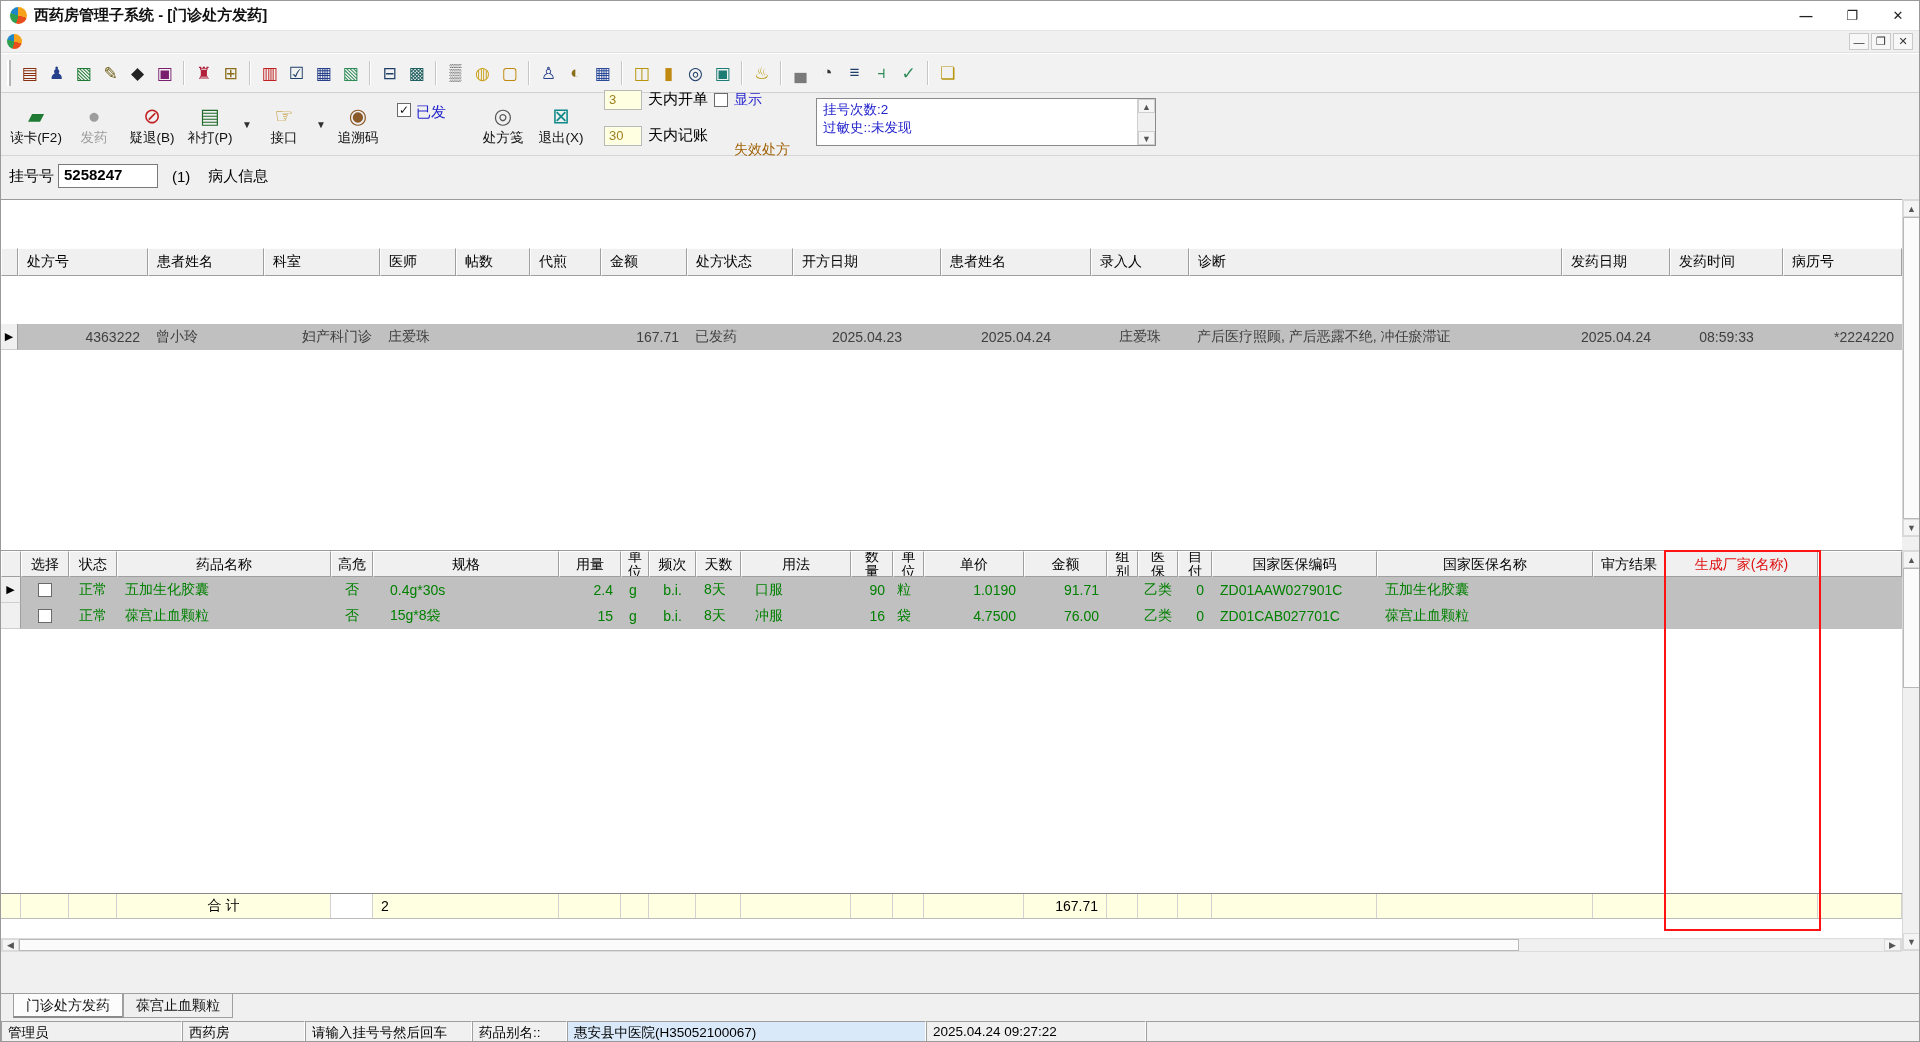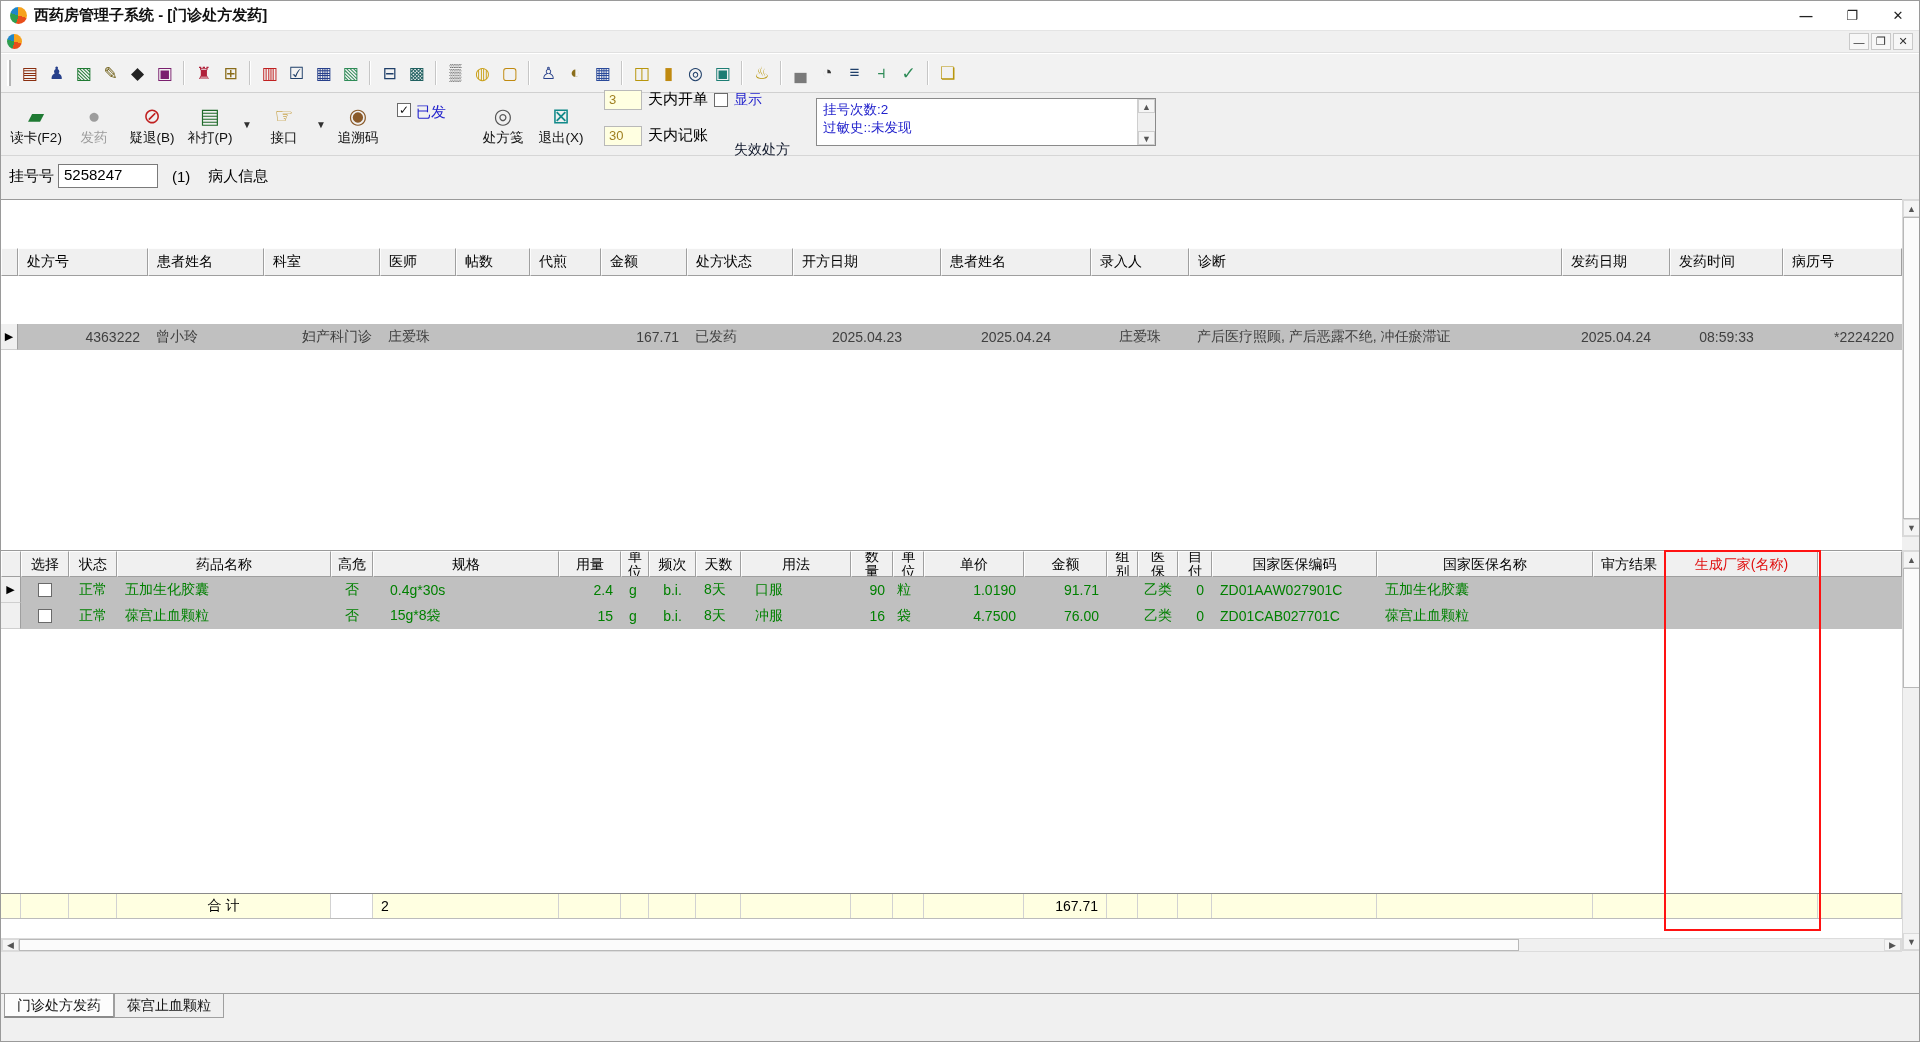--- a/index.html
+++ b/index.html
@@ -32,33 +32,33 @@
   
   .actionbar { position:absolute; left:0; top:92px; width:1920px; height:63px; background:#f0f0f0; border-bottom:1px solid #d6d6d6; display:flex; align-items:stretch; padding-left:6px; }
   .act-btn { width:58px; display:flex; flex-direction:column; align-items:center; justify-content:center; gap:2px; padding-top:4px; }
   .act-btn .aicon { font-size:21px; line-height:22px; }
   .act-btn .albl { font-size:13.5px; color:#101010; white-space:nowrap; }
   .act-btn.disabled .albl, .act-btn.disabled .aicon { color:#9c9c9c; }
   .drop { width:16px; display:flex; align-items:center; justify-content:center; font-size:10px; color:#303030; }
   .chk-wrap { display:flex; align-items:flex-start; padding-top:10px; margin:0 10px; gap:5px; }
   .checkbox { width:14px; height:14px; background:#fff; border:1px solid #6a6a6a; font-size:12px; line-height:12px; text-align:center; color:#111; }
   .blue { color:#2222cc; }
-  .red  { color:#0f172a;margin-top:28px; }
+  .red  { color:#a16207;margin-top:28px; }
   .days { display:flex; flex-direction:column; justify-content:center; gap:3px; margin-left:14px; }
   .days-row { display:flex; align-items:center; gap:6px; }
   .days-input { width:38px; height:20px; background:#ffffe1; border:1px solid #b9b9b9; font-size:13px; color:#a08020; padding:1px 4px; }
   .infobox { margin-left:26px; margin-top:5px; width:340px; height:48px; background:#fff; border:1px solid #8a8a8a; display:flex; }
   .infobox .itext { flex:1; padding:2px 6px; color:#2222cc; font-size:13.5px; line-height:18px; }
   .ispin { width:18px; border-left:1px solid #cfcfcf; display:flex; flex-direction:column; justify-content:space-between; background:#f0f0f0; }
   .ispin span { font-size:9px; text-align:center; color:#555; height:14px; line-height:14px; border:1px solid #cfcfcf; background:#f5f5f5; }
 
   
   .patientbar { position:absolute; left:0; top:155px; width:1920px; height:40px; display:flex; align-items:center; background:#f0f0f0; }
   .plabel { margin-left:8px; font-size:15px; }
-  .reg-input { width:100px; height:24px; border:1px solid #7a7a7a; background:#fff; font-size:15px; padding:1px 5px; margin-left:4px; }
+  .reg-input { width:100px; height:24px; border:1px solid #7a7a7a; background:#fff; font-size:15px; padding:1px 5px; margin-left:4px;font-weight:bold; }
   .pcount { margin:0 10px 0 14px; font-size:15px; }
   .pinfo-field { width:478px; height:26px; border:1px solid #7a7a7a; background:#fff; color:#2222cc; font-size:15px; line-height:24px; padding:0 4px; margin-left:6px; overflow:hidden; white-space:nowrap; }
 
   
   .grid { position:absolute; background:#fff; border-top:1px solid #9a9a9a; }
   .grow { display:flex; }
   .gh { background:#f0f0f0; border-top:1px solid #fdfdfd; border-left:1px solid #fdfdfd; border-right:1px solid #9f9f9f; border-bottom:1px solid #9f9f9f; overflow:hidden; white-space:nowrap; display:flex; align-items:center; }
   .sel { background:#c0c0c0; }
   .cell { overflow:hidden; white-space:nowrap; display:flex; align-items:center; }
   .ind { justify-content:center; font-size:11px; color:#000; background:#f0f0f0; border-right:1px solid #9f9f9f; border-bottom:1px solid #cfcfcf; }
@@ -101,21 +101,21 @@
   .vs2 { left:1901px; top:549px; height:401px; }
   .sbtn { height:17px; display:flex; align-items:center; justify-content:center; font-size:9px; color:#555; background:#f4f4f4; border:1px solid #dadada; }
   .sthumb { background:#fbfbfb; border:1px solid #b8b8b8; }
   .vs1 .sthumb { flex:1; margin:0; }
   .vs2 .sthumb { height:120px; }
   .hscroll { position:absolute; left:0; top:937px; width:1901px; height:14px; background:#f0f0f0; border:1px solid #dcdcdc; display:flex; }
   .hbtn { width:17px; display:flex; align-items:center; justify-content:center; font-size:9px; color:#555; background:#f4f4f4; border:1px solid #dadada; }
   .hthumb { width:1500px; background:#fbfbfb; border:1px solid #b8b8b8; }
 
   
-  .tabsbar { position:absolute; left:0; top:992px; width:1920px; height:27px; background:#f0f0f0; border-top:1px solid #9f9f9f; display:flex; padding-left:3px; }
+  .tabsbar { position:absolute; left:0; top:992px; width:1920px; height:27px; background:#f0f0f0; border-top:1px solid #9f9f9f; display:flex; padding-left:12px; }
   .tab { padding:3px 12px 4px 12px; font-size:14px; border:1px solid #9f9f9f; border-top:none; background:#efefef; color:#111; height:24px; }
   .tab.active { background:#fcfcfc; border-bottom:2px solid #8a8a8a; font-weight:normal; }
 
   
   .statusbar { position:absolute; left:0; top:1020px; width:1920px; height:22px; background:#f0f0f0; display:flex; }
   .scell { height:22px; border:1px solid; border-color:#9f9f9f #ffffff #ffffff #9f9f9f; padding:2px 6px; font-size:13.5px; overflow:hidden; white-space:nowrap; }
   .sc0{width:181px}.sc1{width:123px}.sc2{width:167px}.sc3{width:95px}.sc4{width:359px; background:#d9e9f9;}
   .sc5{width:220px}.sc6{flex:1}
 </style>
 </head>
@@ -454,14 +454,23 @@
     <span class="hthumb"></span>
     <span style="flex:1;"></span>
     <span class="hbtn">▶</span>
   </div>
 
   <div class="tabsbar">
     <span class="tab active">门诊处方发药</span>
     <span class="tab">葆宫止血颗粒</span>
   </div>
 
+  <div class="statusbar">
+    <span class="scell sc0">管理员</span>
+    <span class="scell sc1">西药房</span>
+    <span class="scell sc2">请输入挂号号然后回车</span>
+    <span class="scell sc3">药品别名::</span>
+    <span class="scell sc4">惠安县中医院(H35052100067)</span>
+    <span class="scell sc5">2025.04.24 09:27:22</span>
+    <span class="scell sc6"></span>
+  </div>
 
 </div>
 
 </body></html>

